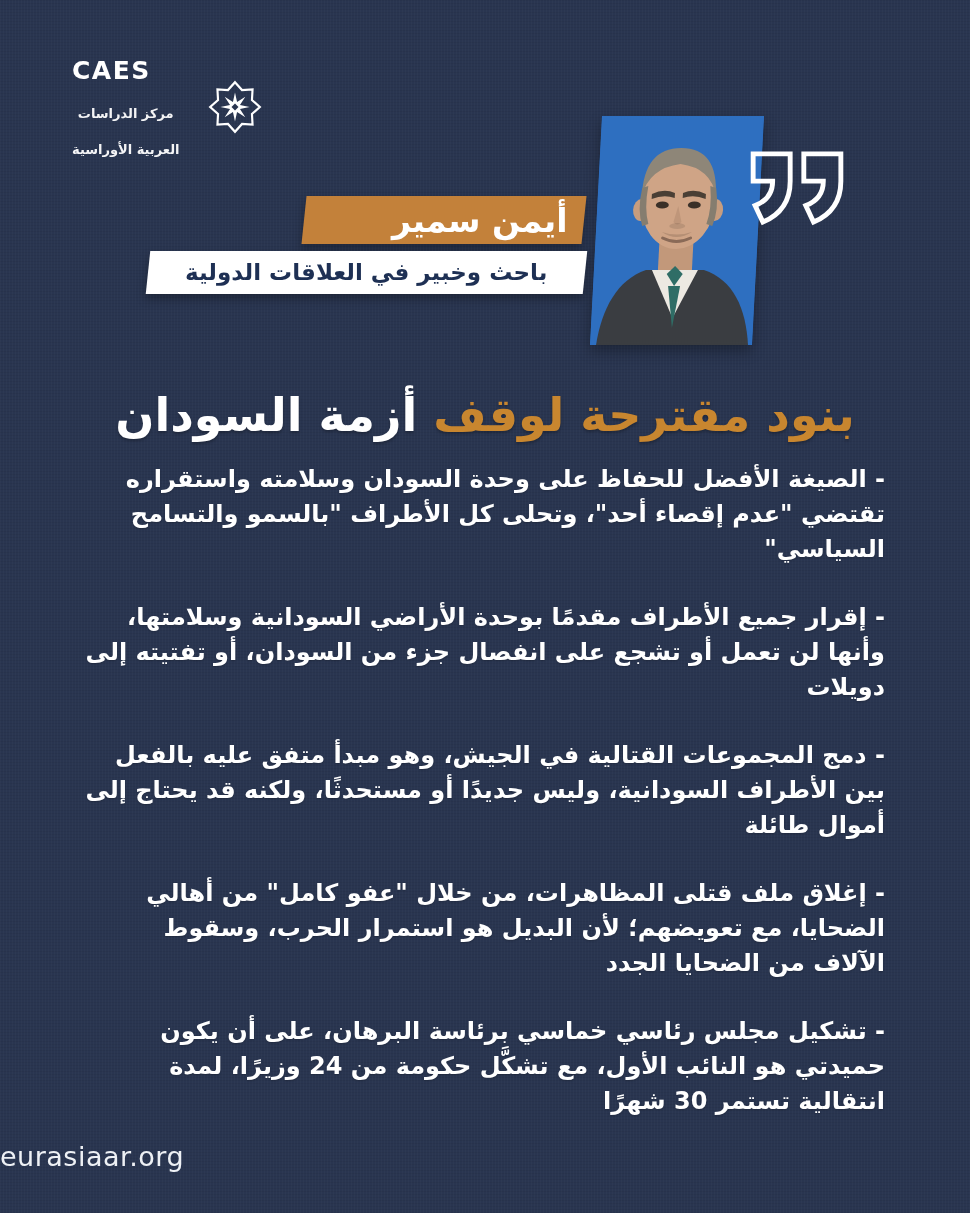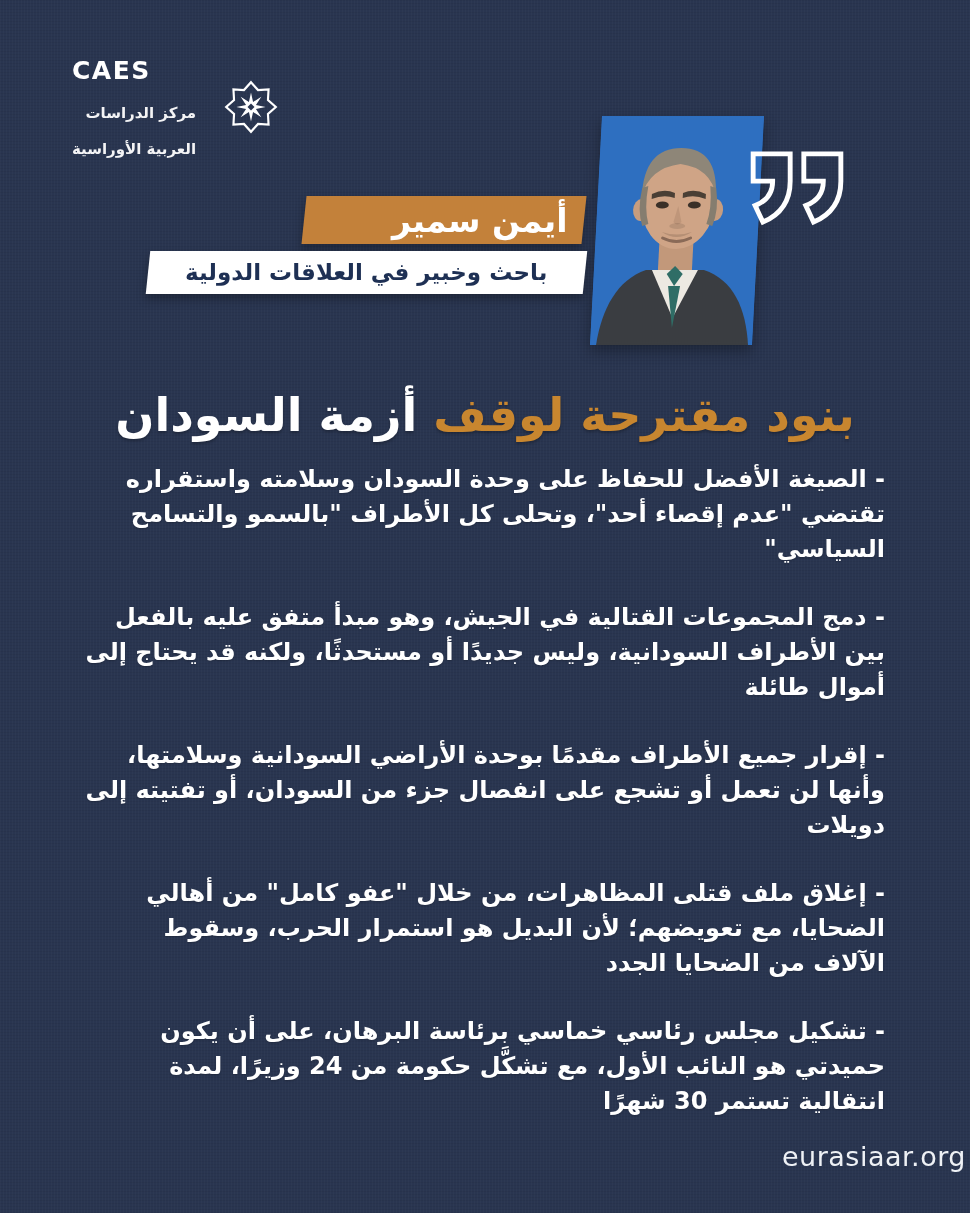--- a/index.html
+++ b/index.html
@@ -7,21 +7,21 @@
     position:relative;width:970px;height:1213px;overflow:hidden;
     font-family:"DejaVu Sans",sans-serif;
     background-color:#293550;
     background-image:
       repeating-linear-gradient(90deg, rgba(255,255,255,0.018) 0 1px, transparent 1px 3px),
       repeating-linear-gradient(0deg, rgba(0,0,0,0.05) 0 1px, transparent 1px 3px);
   }
   
   .logo{position:absolute;left:72px;top:58px;display:flex;align-items:center;gap:28px;color:#fff;}
   .logo-caes{font-size:25px;font-weight:bold;letter-spacing:1.5px;line-height:1.05;}
-  .logo-org{font-size:15px;line-height:11.5px;direction:rtl;text-align:right;font-weight:bold;opacity:.95;margin-top:24px;}
+  .logo-org{font-size:13px;line-height:11.5px;direction:rtl;text-align:center;font-weight:bold;opacity:.95;margin-top:24px;}
   .logo-star{width:54px;height:54px;display:block;}
   
   .photo{
     position:absolute;left:596px;top:116px;width:162px;height:229px;
     background:#2e6fc0;transform:skewX(-3deg);transform-origin:center;
     overflow:hidden;box-shadow:0 6px 14px rgba(0,0,0,.3);
   }
   .photo svg{display:block;width:162px;height:229px;}
   
   .quote{position:absolute;left:746px;top:150px;width:102px;height:76px;}
@@ -55,21 +55,21 @@
   .title .hl{color:#c8862f;}
   
   .points{position:absolute;left:85px;right:85px;top:462px;direction:rtl;}
   .points p{
     margin:0 0 33px 0;color:#ffffff;font-size:24px;font-weight:bold;
     line-height:35px;text-align:right;letter-spacing:0;
     text-shadow:0 1px 2px rgba(0,0,0,.2);
   }
   
   .footer{
-    position:absolute;left:0;right:4px;top:1141px;text-align:right;
+    position:absolute;left:0;right:4px;top:1141px;text-align:left;
     color:#eef1f5;font-size:27px;font-weight:normal;letter-spacing:.5px;
   }
 </style>
 </head>
 <body>
 
 <div class="canvas">
 
   <header class="logo">
     <div>
@@ -118,21 +118,21 @@
     <span>أيمن سمير</span>
   </div>
   <div class="role-banner">
     <span>باحث وخبير في العلاقات الدولية</span>
   </div>
 
   <h1 class="title"><span class="hl">بنود مقترحة لوقف</span> <span>أزمة السودان</span></h1>
 
   <main class="points">
     <p>- الصيغة الأفضل للحفاظ على وحدة السودان وسلامته واستقراره تقتضي "عدم إقصاء أحد"، وتحلى كل الأطراف "بالسمو والتسامح السياسي"</p>
+    <p>- إقرار جميع الأطراف مقدمًا بوحدة الأراضي السودانية وسلامتها، وأنها لن تعمل أو تشجع على انفصال جزء من السودان، أو تفتيته إلى دويلات</p>
     <p>- دمج المجموعات القتالية في الجيش، وهو مبدأ متفق عليه بالفعل بين الأطراف السودانية، وليس جديدًا أو مستحدثًا، ولكنه قد يحتاج إلى أموال طائلة</p>
-    <p>- إقرار جميع الأطراف مقدمًا بوحدة الأراضي السودانية وسلامتها، وأنها لن تعمل أو تشجع على انفصال جزء من السودان، أو تفتيته إلى دويلات</p>
     <p>- إغلاق ملف قتلى المظاهرات، من خلال "عفو كامل" من أهالي الضحايا، مع تعويضهم؛ لأن البديل هو استمرار الحرب، وسقوط الآلاف من الضحايا الجدد</p>
     <p>- تشكيل مجلس رئاسي خماسي برئاسة البرهان، على أن يكون حميدتي هو النائب الأول، مع تشكَّل حكومة من 24 وزيرًا، لمدة انتقالية تستمر 30 شهرًا</p>
   </main>
 
   <footer class="footer">eurasiaar.org</footer>
 
 </div>
 
 </body></html>

